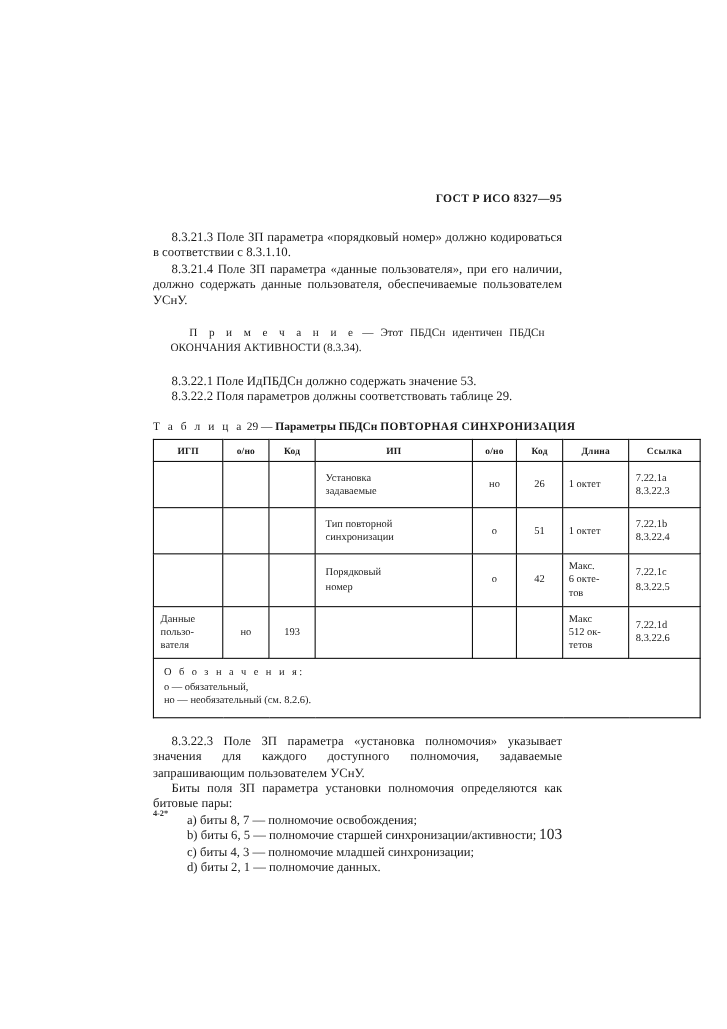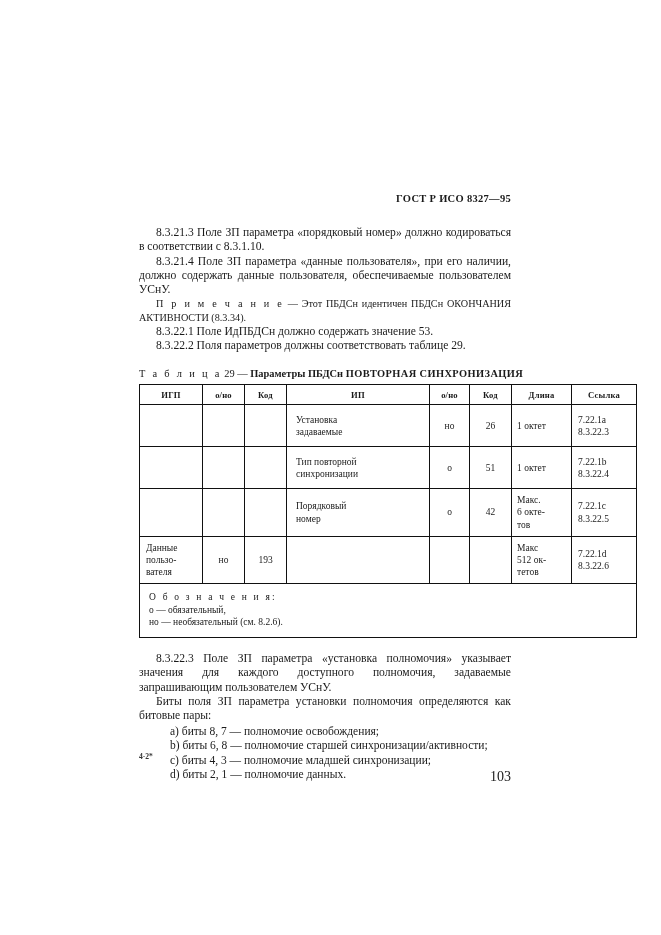--- a/index.html
+++ b/index.html
@@ -12,21 +12,21 @@
     height: 935px;
     position: relative;
     font-family: "Liberation Serif", "DejaVu Serif", serif;
     color: #1a1a1a;
     overflow: hidden;
   }
 
   
   #page {
     position: absolute;
-    left: 0; top: 17px;
+    left: 0; top: 0;
     width: 661px;
     height: 766px;
     background: #ffffff;
   }
 
   
   #content {
     position: absolute;
     left: 139px;
     top: 176px;
@@ -47,21 +47,21 @@
   .para {
     margin: 0;
     font-size: 11.6px;
     line-height: 14.3px;
     text-align: justify;
     text-indent: 17px;
     hyphens: manual;
   }
 
   .note {
-    margin: 0;
+    margin: 16px;
     font-size: 10.2px;
     line-height: 13.6px;
     text-align: justify;
     text-indent: 17px;
   }
   .note .sp {
     letter-spacing: 2.1px;
   }
 
   .clause-head {
@@ -306,21 +306,21 @@
 
       </tbody>
     </table>
 
     <p class="para" style="margin-top:14px;">8.3.22.3 Поле ЗП параметра «установка полномочия» указывает значения для каждого доступного полномочия, задаваемые запрашивающим пользователем УСнУ.</p>
 
     <p class="para">Биты поля ЗП параметра установки полномочия определяются как битовые пары:</p>
 
     <ul class="bitlist">
       <li>a) биты 8, 7 — полномочие освобождения;</li>
-      <li>b) биты 6, 8 — полномочие старшей синхронизации/активности;</li>
+      <li>b) биты 6, 5 — полномочие старшей синхронизации/активности;</li>
       <li>c) биты 4, 3 — полномочие младшей синхронизации;</li>
       <li>d) биты 2, 1 — полномочие данных.</li>
     </ul>
 
   </div>
 
   <div class="footer">
     <span class="sig">4-2*</span>
     <span class="pageno">103</span>
   </div>

